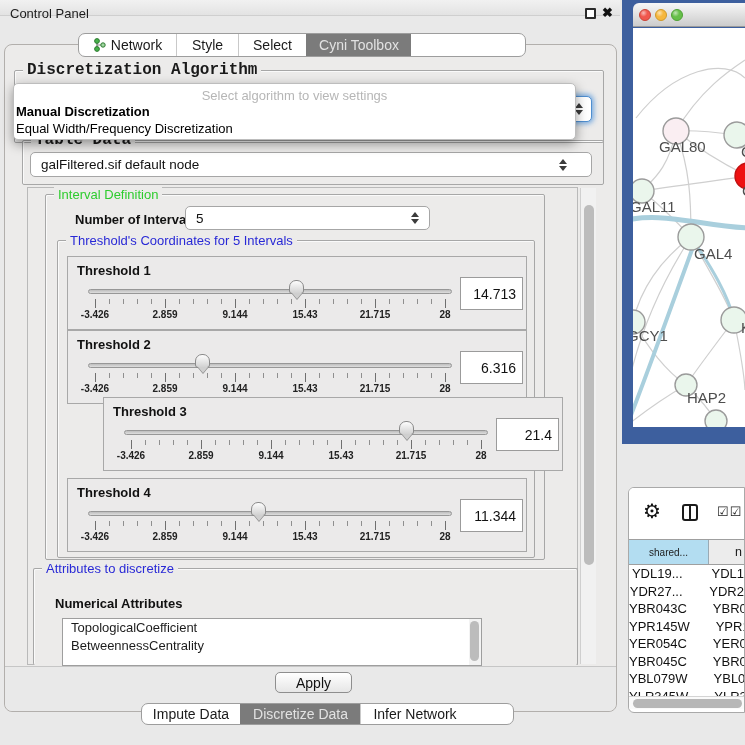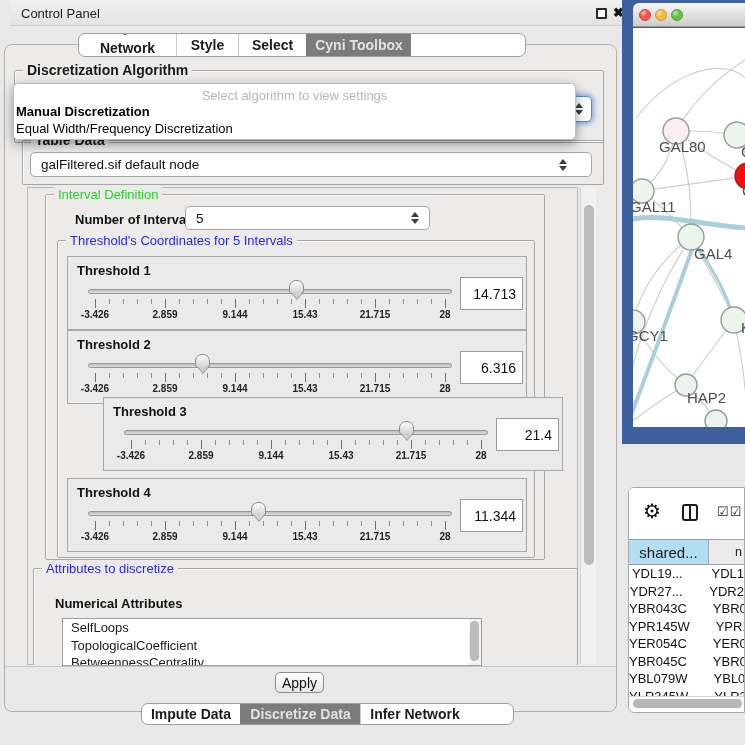--- a/index.html
+++ b/index.html
@@ -1,44 +1,44 @@
 <!DOCTYPE html>
 <html><head>
 <meta charset="utf-8">
 <style>
   * { margin:0; padding:0; box-sizing:border-box; }
   html,body { width:745px; height:745px; }
   body { font-family:"Liberation Sans", sans-serif; background:#e9e9e9; position:relative; overflow:hidden; }
   #root { position:absolute; inset:0; width:745px; height:745px; }
 
   
-  .titlebar { position:absolute; left:11px; top:0; width:620px; height:26px;
+  .titlebar { position:absolute; left:0; top:0; width:620px; height:16px;
     background:linear-gradient(#f1f1f1,#e3e3e3); border-bottom:1px solid #cfcfcf; }
   .titlebar .title { position:absolute; left:10px; top:6px; font-size:13px; color:#1d1d1d; }
   .float-icon { position:absolute; left:585px; top:8px; width:11px; height:11px;
     border:2px solid #2b2b2b; background:#fff; border-radius:1px; }
   .close-icon { position:absolute; left:602px; top:5px; font-size:13px; font-weight:bold; color:#111; }
 
   .outer-panel { position:absolute; left:4px; top:44px; width:613px; height:668px;
     background:#ecebea; border:1px solid #b2afac; border-radius:8px; }
 
   .tabbar { position:absolute; display:flex; background:#fff; border:1px solid #9d9d9d;
     border-radius:7px; overflow:hidden; height:24px; }
   #top-tabs { left:78px; top:33px; width:448px; }
   #bottom-tabs { left:141px; top:703px; width:373px; height:22px; }
   .tabseg { display:flex; align-items:center; justify-content:center; gap:5px;
-    font-size:14px; font-weight:bold; color:#1a1a1a; border-left:1px solid #c9c9c9; height:100%;flex-direction:column; }
+    font-size:14px; font-weight:normal; color:#1a1a1a; border-left:1px solid #c9c9c9; height:100%; }
   .tabseg:first-child { border-left:none; }
   .tabseg.sel { background:#7b7b7b; color:#e2e2e2; border-left-color:#7b7b7b; }
 
   .group { position:absolute; border:1px solid #a7a7a7; border-radius:2px;
     box-shadow:inset 1px 1px 0 rgba(255,255,255,.75); }
   .group-label { position:absolute; top:-8px; left:8px; background:#ecebea; padding:0 4px;
     font-size:13px; color:#1a1a1a; line-height:15px; white-space:nowrap; }
-  .group-label.bold { font-weight:bold; font-size:14px; }
+  .group-label.bold { font-weight:bold; font-size:16px;font-family:Liberation Mono, monospace; }
   .group-label.green { color:#2ecc2e; }
   .group-label.blue { color:#2929d6; }
 
   .combo { position:absolute; background:#fff; border:1px solid #a6a6a6; border-radius:5px;
     font-size:13.5px; color:#111; display:flex; align-items:center; padding-left:10px; }
   .combo .arrows { position:absolute; display:flex; flex-direction:column; gap:2px; }
   .tri-up { width:0; height:0; border-left:4px solid transparent; border-right:4px solid transparent;
     border-bottom:5px solid #3c3c3c; }
   .tri-dn { width:0; height:0; border-left:4px solid transparent; border-right:4px solid transparent;
     border-top:5px solid #3c3c3c; }
@@ -78,21 +78,21 @@
 
   .attr-heading { position:absolute; font-size:13px; font-weight:bold; color:#111; }
   .attr-list { position:absolute; left:62px; top:618px; width:420px; height:48px; background:#fff;
     border:1px solid #9e9e9e; overflow:hidden; font-size:13px; color:#1c1c1c; }
   .attr-item { padding:1px 0 1px 8px; height:17.5px; }
   .list-scroll { position:absolute; right:1px; top:1px; width:12px; height:46px; background:#f3f3f3; }
   .list-scroll .vthumb { left:1px; top:2px; width:9px; height:40px; }
 
   .apply-bar { position:absolute; left:5px; top:666px; width:611px; height:45px;
     background:#e9e9e9; border-top:1px solid #c6c6c6; border-radius:0 0 8px 8px; }
-  .apply-btn { position:absolute; left:270px; top:5px; width:49px; height:21px;
+  .apply-btn { position:absolute; left:270px; top:5px; width:77px; height:21px;
     background:linear-gradient(#ffffff,#e6e6e6); border:1px solid #8e8e8e; border-radius:5px;
     font-size:14px; color:#111; display:flex; align-items:center; justify-content:center; }
 
   
   .desktop-blue { position:absolute; left:622px; top:0; width:123px; height:444px; background:#3d5f9e; }
   .net-titlebar { position:absolute; left:633px; top:3px; width:112px; height:24px;
     background:linear-gradient(#f7f7f7,#cccccc); border-bottom:1px solid #9a9a9a;
     border-radius:6px 0 0 0; }
   .light { position:absolute; top:6px; width:12px; height:12px; border-radius:50%; }
   .net-canvas { position:absolute; left:633px; top:28px; width:112px; height:399px; background:#fff; overflow:hidden; }
@@ -104,21 +104,21 @@
     background:#fff; border:1px solid #a9a9a9; border-radius:6px 0 0 6px; overflow:hidden; }
   .tbl-toolbar { position:absolute; left:0; top:0; width:100%; height:50px; background:#fff; }
   .gear-ic { position:absolute; left:14px; top:11px; font-size:20px; color:#111; }
   .col-ic { position:absolute; left:53px; top:16px; width:16px; height:17px;
     border:2px solid #1b1b1b; border-radius:3px; }
   .col-ic::after { content:""; position:absolute; left:5px; top:0; width:2px; height:13px; background:#1b1b1b; }
   .checks-ic { position:absolute; left:88px; top:16px; font-size:13px; color:#1b1b1b; letter-spacing:1px; }
   .tbl-header { position:absolute; left:0; top:51px; width:100%; height:26px; display:flex;
     border-top:1px solid #9f9f9f; border-bottom:1px solid #9f9f9f; }
   .tbl-header .hc1 { width:80px; background:#b3ddf1; border-right:1px solid #9aaab4;
-    display:flex; align-items:center; justify-content:center; font-size:15px; color:#1c1c1c; }
+    display:flex; align-items:center; justify-content:center; font-size:10px; color:#1c1c1c; }
   .tbl-header .hc2 { flex:1; background:#ececec; font-size:12.5px; color:#1c1c1c;
     display:flex; align-items:center; padding-left:26px; }
   .tbl-rows { position:absolute; left:0; top:78px; width:100%; height:130px; overflow:hidden; }
   .tbl-row { display:flex; height:17.5px; font-size:13px; color:#111; }
   .tbl-row .c1 { width:80px; text-align:center; }
   .tbl-row .c2 { flex:1; padding-left:26px; }
   .hscroll { position:absolute; left:0; top:208px; width:100%; height:13px; background:#fafafa;
     border-top:1px solid #d4d4d4; }
   .hscroll .hthumb { position:absolute; left:4px; top:2px; width:109px; height:9px;
     background:#b7b7b7; border-radius:5px; }
@@ -276,21 +276,20 @@
         <span class="thr-ticklabel" style="left: 377px;">28</span>
         <div class="thr-value">11.344</div>
       </div>
     </div>
 
   <div class="group" style="left:33px;top:568px;width:545px;height:97px;border-bottom:none;background:#ecebea;">
     <span class="group-label blue">Attributes to discretize</span>
   </div>
   <span class="attr-heading static-label" style="left:55px;top:596px;">Numerical Attributes</span>
   <div class="attr-list" id="attr-list">
-      <div class="attr-item">SelfLoops</div>
       <div class="attr-item">TopologicalCoefficient</div>
       <div class="attr-item">BetweennessCentrality</div>
     </div>
   <div class="list-scroll" style="left:469px;top:619px;">
     <div class="vthumb" style="left:1px;top:2px;width:9px;height:40px;"></div>
   </div>
 
   <div class="apply-bar">
     <div class="apply-btn">Apply</div>
   </div>

